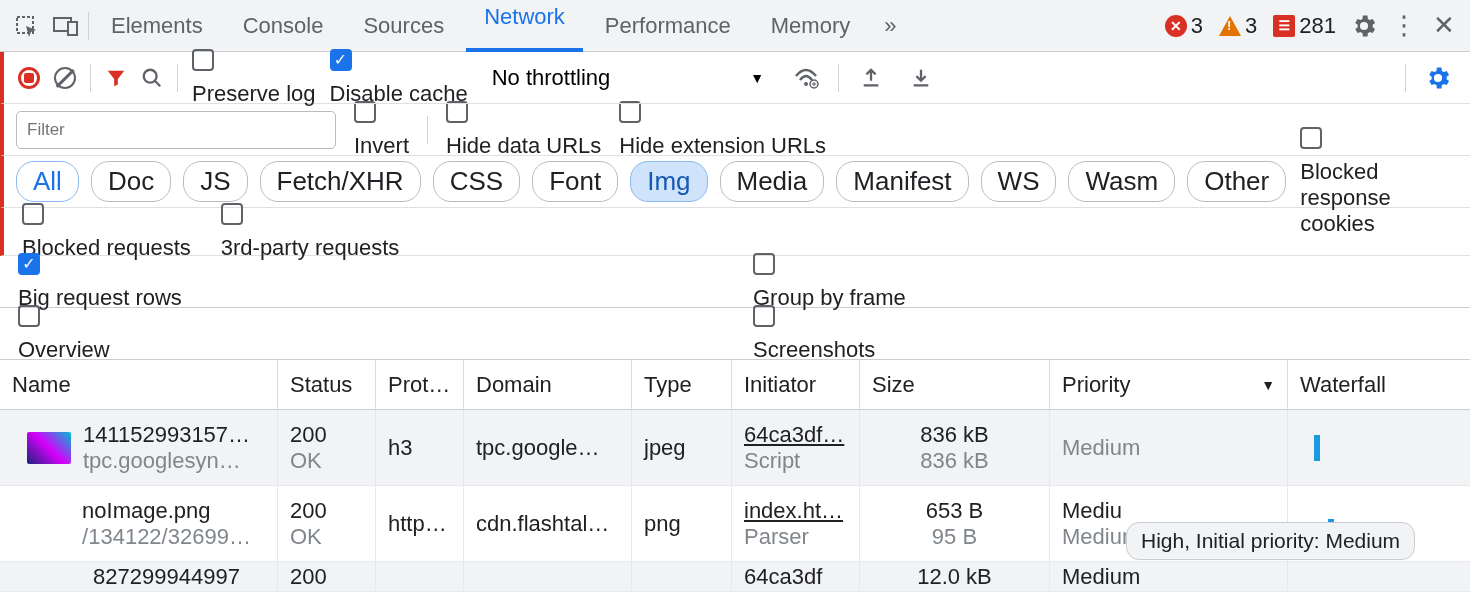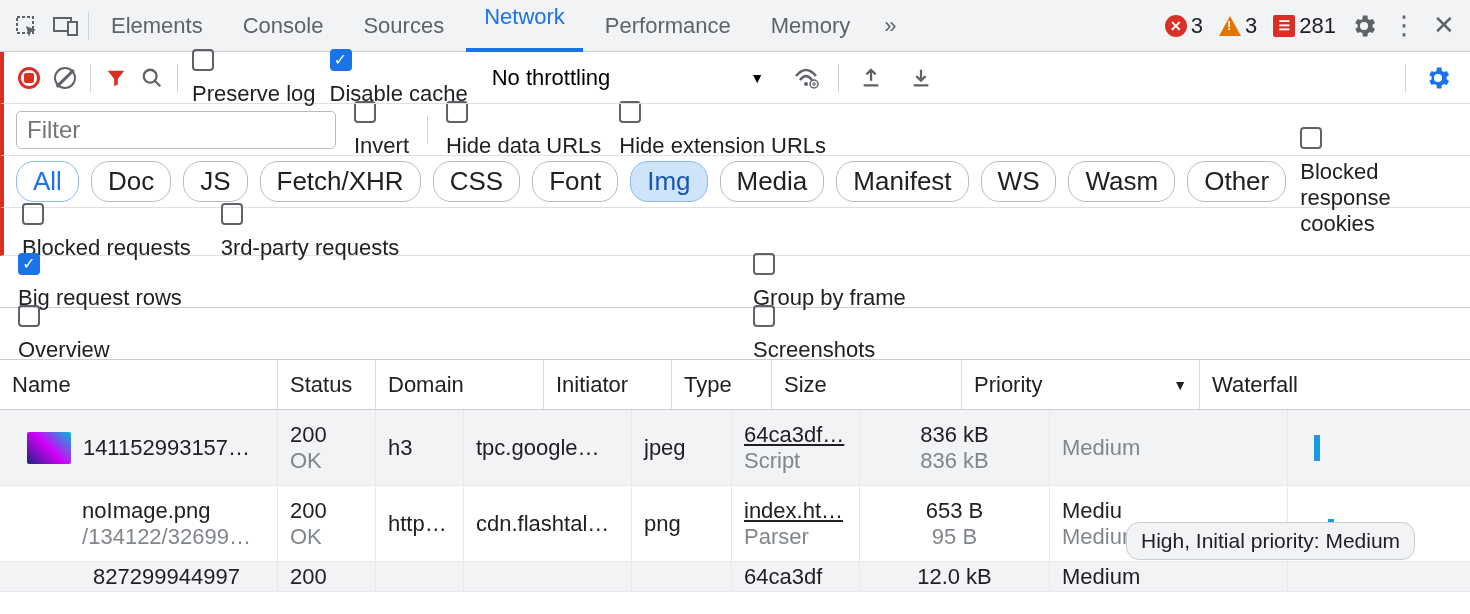--- a/index.html
+++ b/index.html
@@ -65,21 +65,21 @@
   .throttle{display:flex;align-items:center;gap:140px;color:#000000;padding:0 10px;}
   .car{font-size:14px;}
   .gear-svg{width:28px;height:28px;}
   .gear-blue{color:#1a73e8;}
 
   .filterbar{
     display:flex;align-items:center;height:52px;padding:0 12px;gap:18px;border-bottom:1px solid #e0e0e0;
     border-left:4px solid #d93025;
   }
   .filter-input{
-    width:320px;height:38px;border:1px solid #b7bcc2;border-radius:5px;padding:0 10px;font-size:24px;color:#888;
+    width:320px;height:38px;border:1px solid #b7bcc2;border-radius:5px;padding:0 10px;font-size:17px;color:#888;
   }
 
   .pillrow{
     display:flex;align-items:center;height:52px;padding:0 12px;gap:12px;border-bottom:1px solid #e0e0e0;
     border-left:4px solid #d93025;
   }
   .pill{
     border:1px solid #b8bcc2;border-radius:18px;padding:4px 16px;font-size:26px;cursor:pointer;
   }
   .pill.sel{background:#cfe4fb;border-color:#8cb9ef;color:#1558b3;}
@@ -305,36 +305,38 @@
     <label class="chkwrap">
       <span class="chk"></span>
       <span>Screenshots</span>
     </label>
   </div>
 </div>
 
 <div class="headers">
   <div class="hcell c-name">Name</div>
   <div class="hcell c-status">Status</div>
+  <div class="hcell c-proto">Prot…</div>
   <div class="hcell c-domain">Domain</div>
+  <div class="hcell c-type">Type</div>
   <div class="hcell c-init">Initiator</div>
-  <div class="hcell c-type">Type</div>
   <div class="hcell c-size">Size</div>
   <div class="hcell c-prio">
     <span>Priority</span>
     <span class="sort">▼</span>
   </div>
   <div class="hcell c-wf" style="border-right:none;">Waterfall</div>
 </div>
 
 <div class="row alt">
   <div class="cell namecell c-name">
     <div class="thumb"></div>
     <div class="namecol">
       <span class="l1">141152993157…</span>
+      <span class="l2">tpc.googlesyn…</span>
     </div>
   </div>
   <div class="cell c-status">
     <span class="l1">200</span>
     <span class="l2">OK</span>
   </div>
   <div class="cell c-proto">
       <span class="l1">h3</span>
     </div>
   <div class="cell c-domain">

